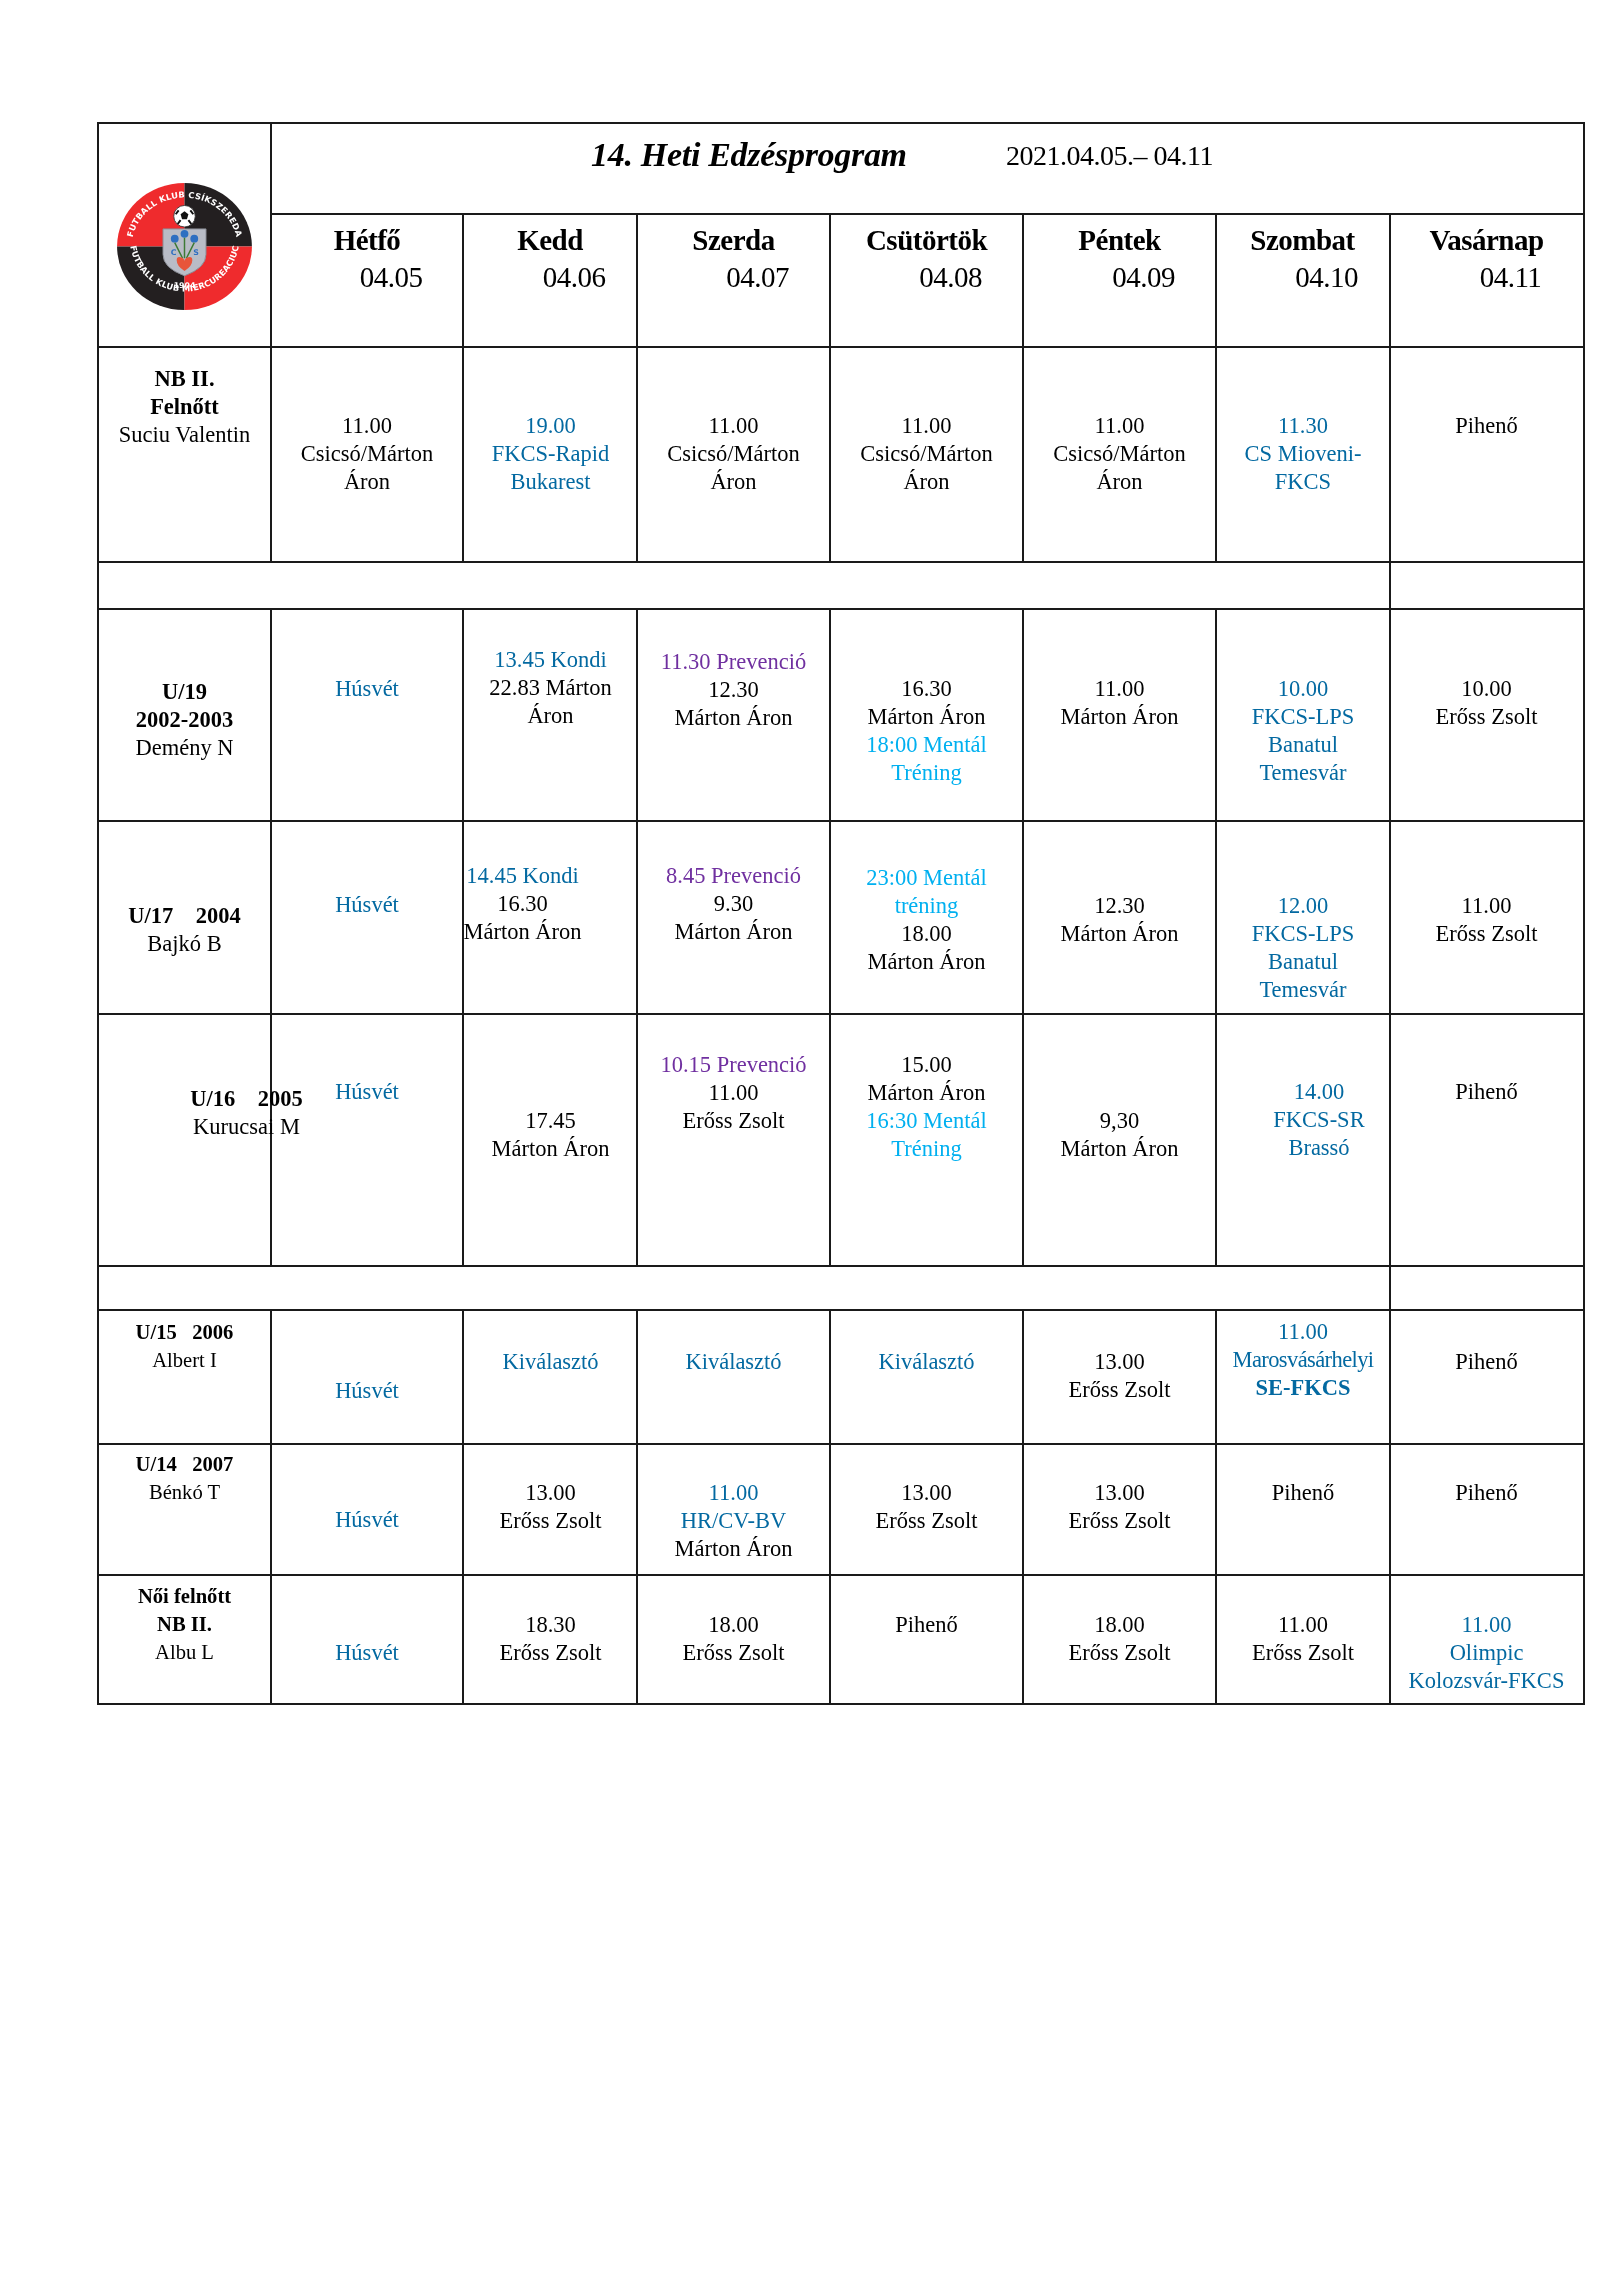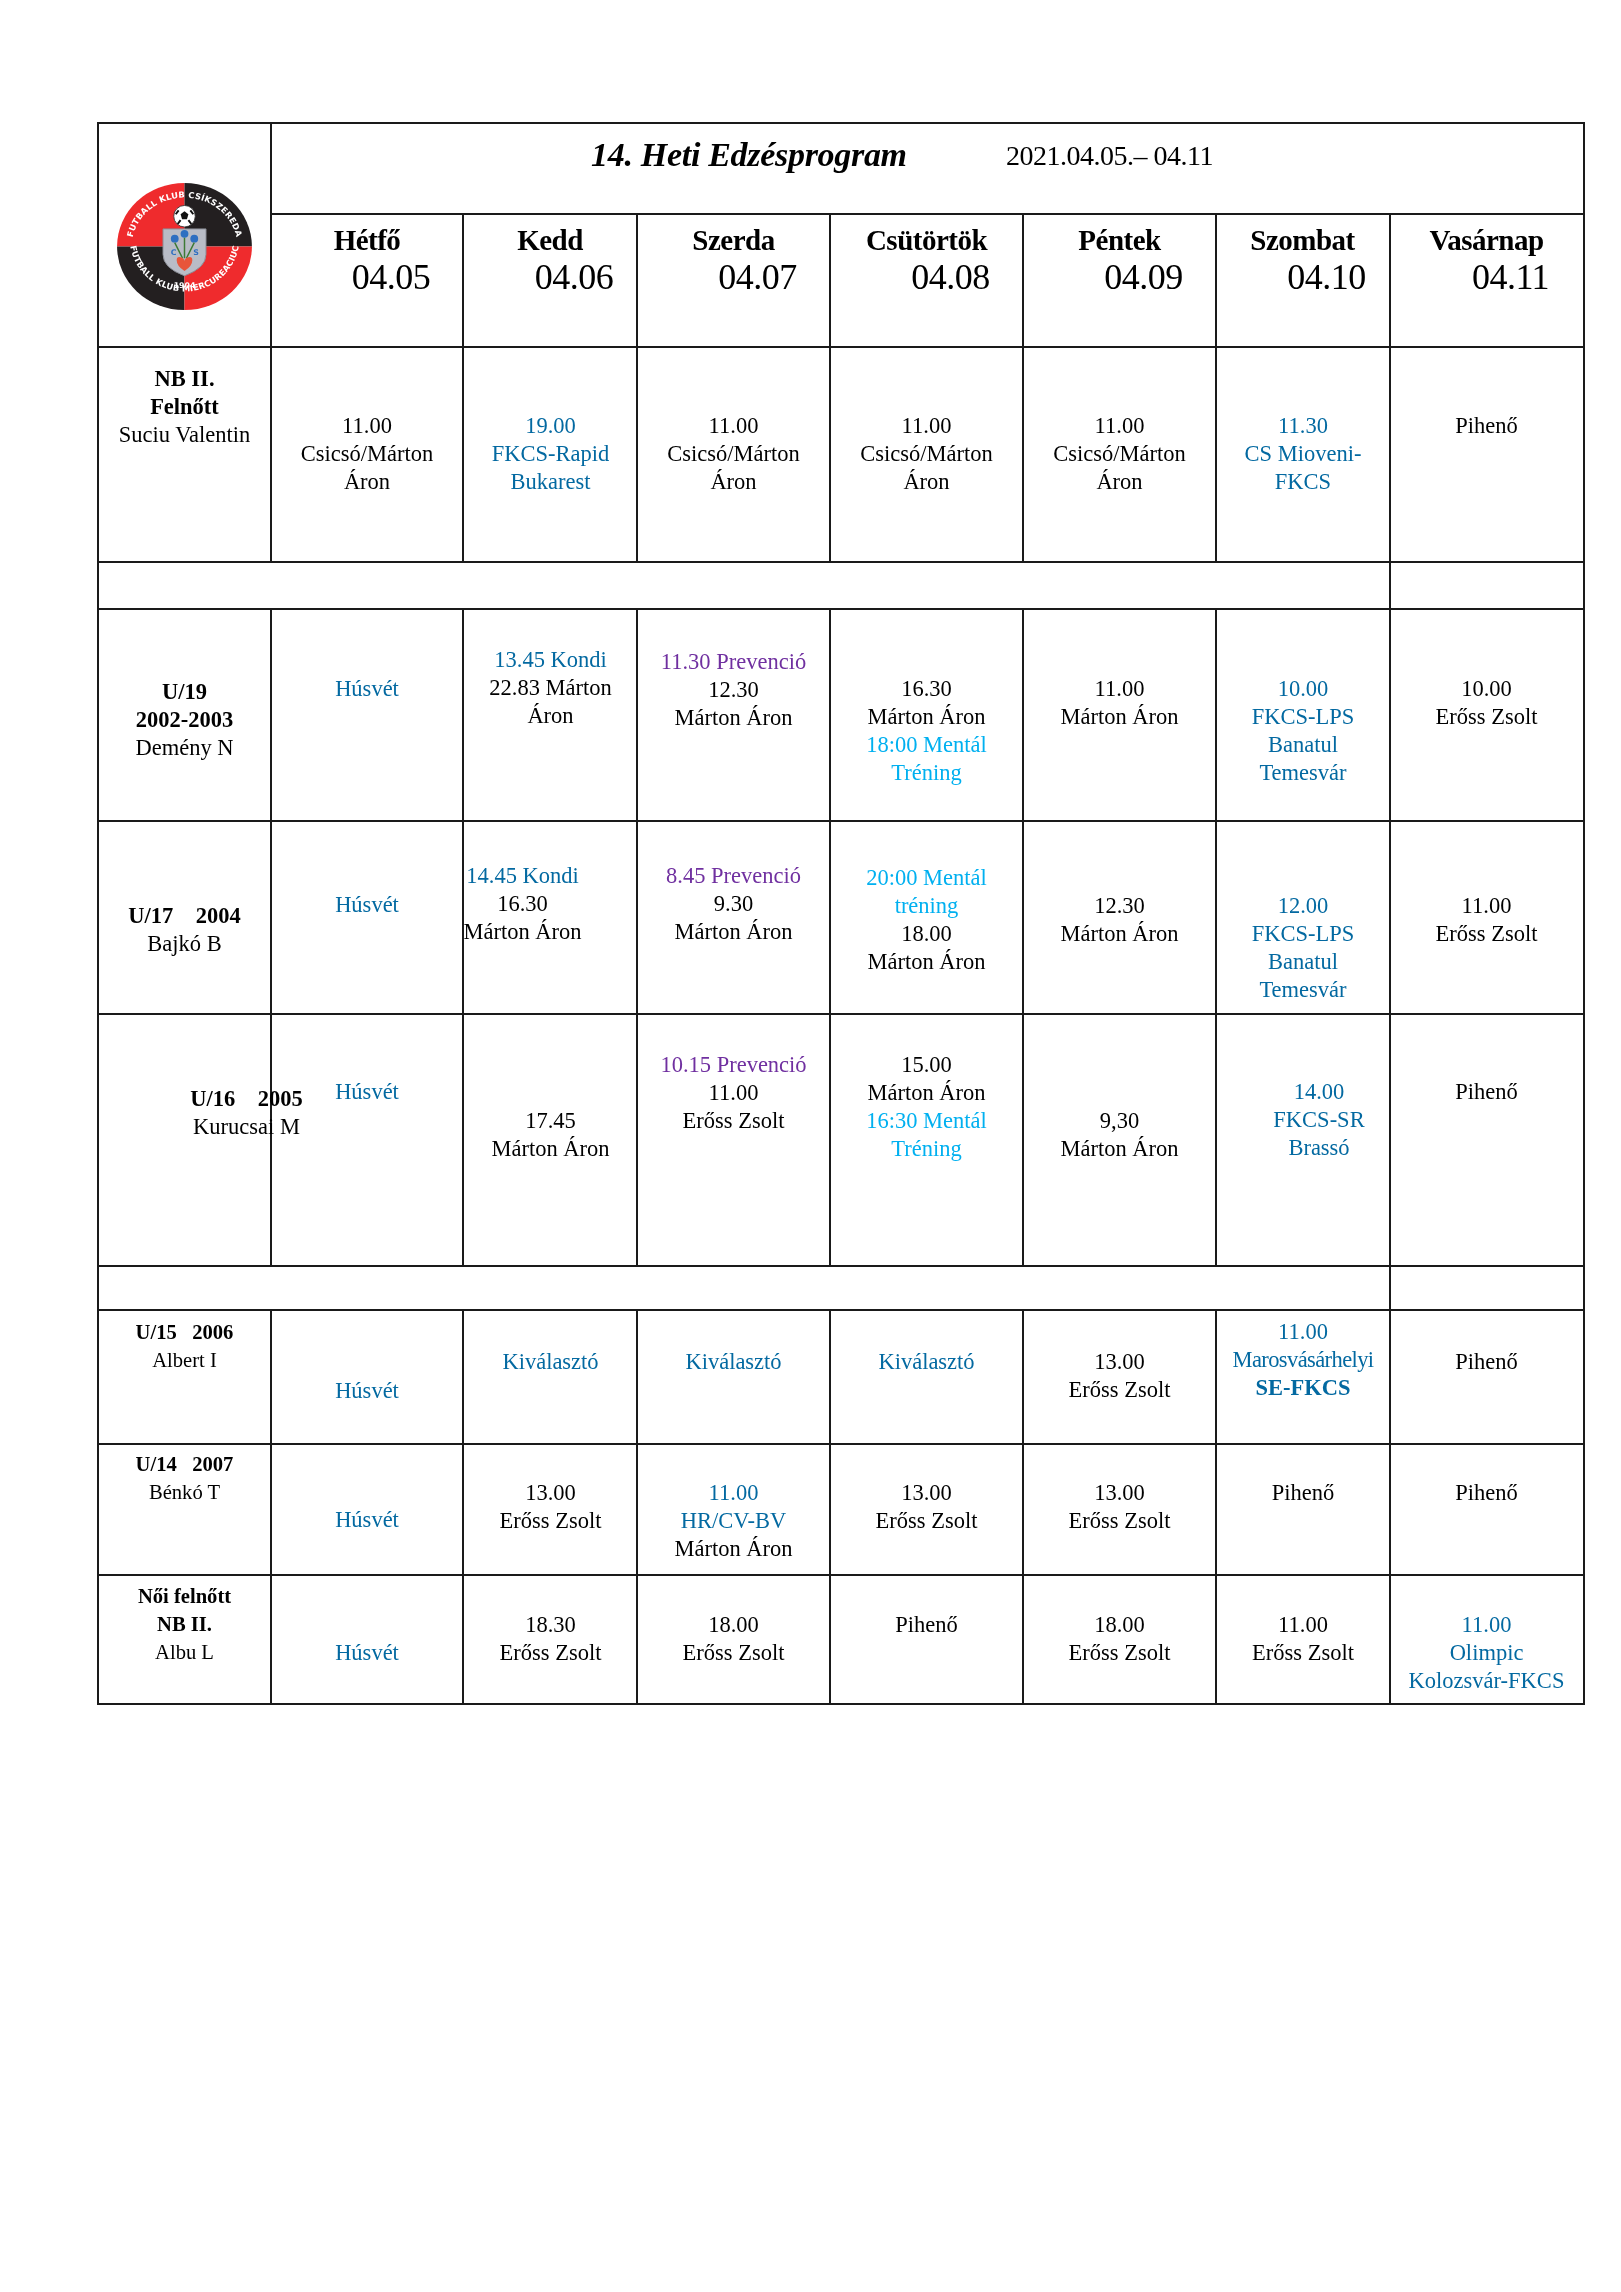--- a/index.html
+++ b/index.html
@@ -7,21 +7,21 @@
          font-family: "Liberation Serif", "DejaVu Serif", serif; color: #000; }
   .hline { position: absolute; height: 2px; background: #1a1a1a; }
   .vline { position: absolute; width: 2px; background: #1a1a1a; }
   .cell { position: absolute; text-align: center; font-size: 22.5px; line-height: 28px; }
   .cell span { display: block; white-space: nowrap; }
   .title-wrap { position: absolute; left: 271px; width: 1312px; top: 123px; height: 91px; }
   .title { position: absolute; left: 320px; top: 12.7px; font-size: 34px; font-weight: bold; font-style: italic;
            letter-spacing: -0.3px; white-space: nowrap; }
   .title-date { position: absolute; left: 735px; top: 16.7px; font-size: 28px; white-space: nowrap; letter-spacing: -0.5px; }
   .day { font-size: 29px; font-weight: bold; line-height: 37px; letter-spacing: -0.5px; }
-  .date { font-size: 36px; line-height: 37px; letter-spacing: -0.5px; padding-left: 48px; }
+  .date { font-size: 29px; line-height: 37px; letter-spacing: -0.5px; padding-left: 48px; }
   .b { font-weight: bold; }
   .lbl-name { font-size: 22.5px; }
   .lbl { font-size: 22.5px; }
   .c-red { color: #0369a1; }
   .c-purple { color: #7030a0; }
   .c-cyan { color: #00b0f0; }
   .c-black { color: #000000; }
   .logo { position: absolute; left: 116px; top: 182px; width: 137px; height: 129px; }
 </style>
 </head>
@@ -248,21 +248,21 @@
       <span class="c-red">14.45 Kondi</span>
       <span class="c-black">16.30</span>
       <span class="c-black">Márton Áron</span>
     </div>
     <div class="cell" style="left: 638px; width: 191px; top: 862px;">
       <span class="c-purple">8.45 Prevenció</span>
       <span class="c-black">9.30</span>
       <span class="c-black">Márton Áron</span>
     </div>
     <div class="cell" style="left: 831px; width: 191px; top: 864px;">
-      <span class="c-cyan">20:00 Mentál</span>
+      <span class="c-cyan">23:00 Mentál</span>
       <span class="c-cyan">tréning</span>
       <span class="c-black">18.00</span>
       <span class="c-black">Márton Áron</span>
     </div>
     <div class="cell" style="left: 1024px; width: 191px; top: 892px;">
       <span class="c-black">12.30</span>
       <span class="c-black">Márton Áron</span>
     </div>
     <div class="cell" style="left: 1217px; width: 172px; top: 892px;">
       <span class="c-red">12.00</span>

